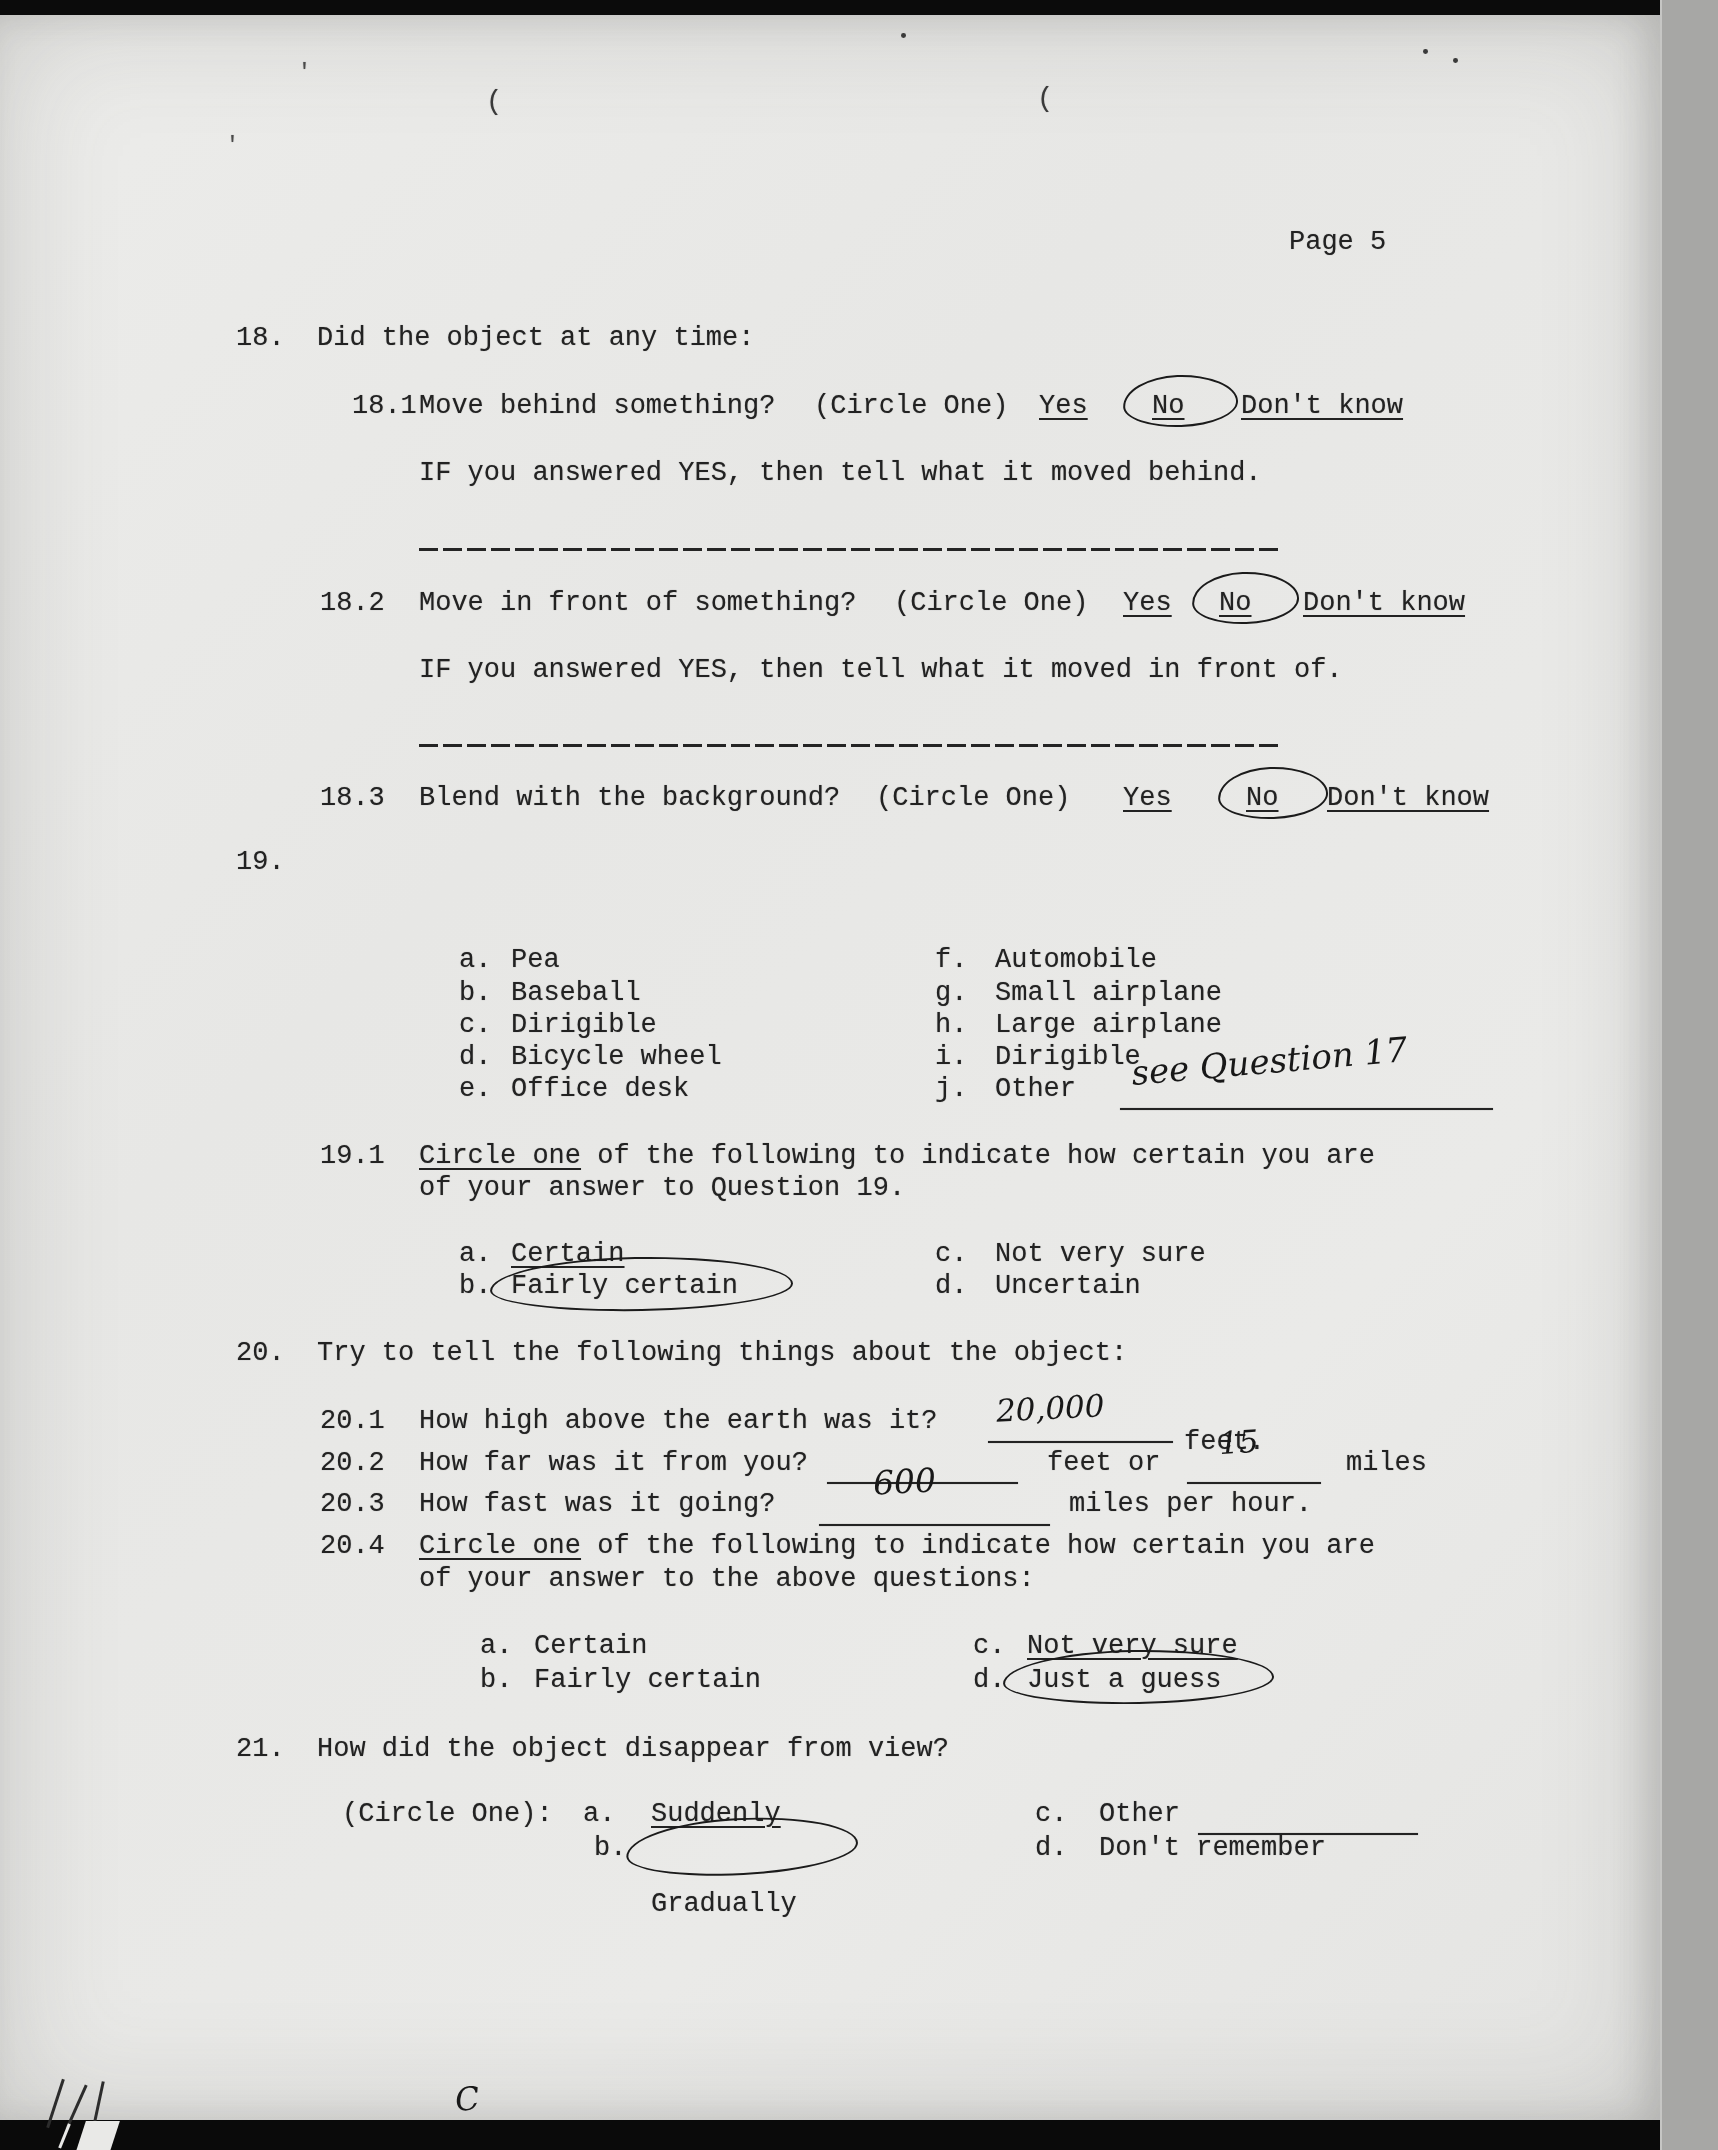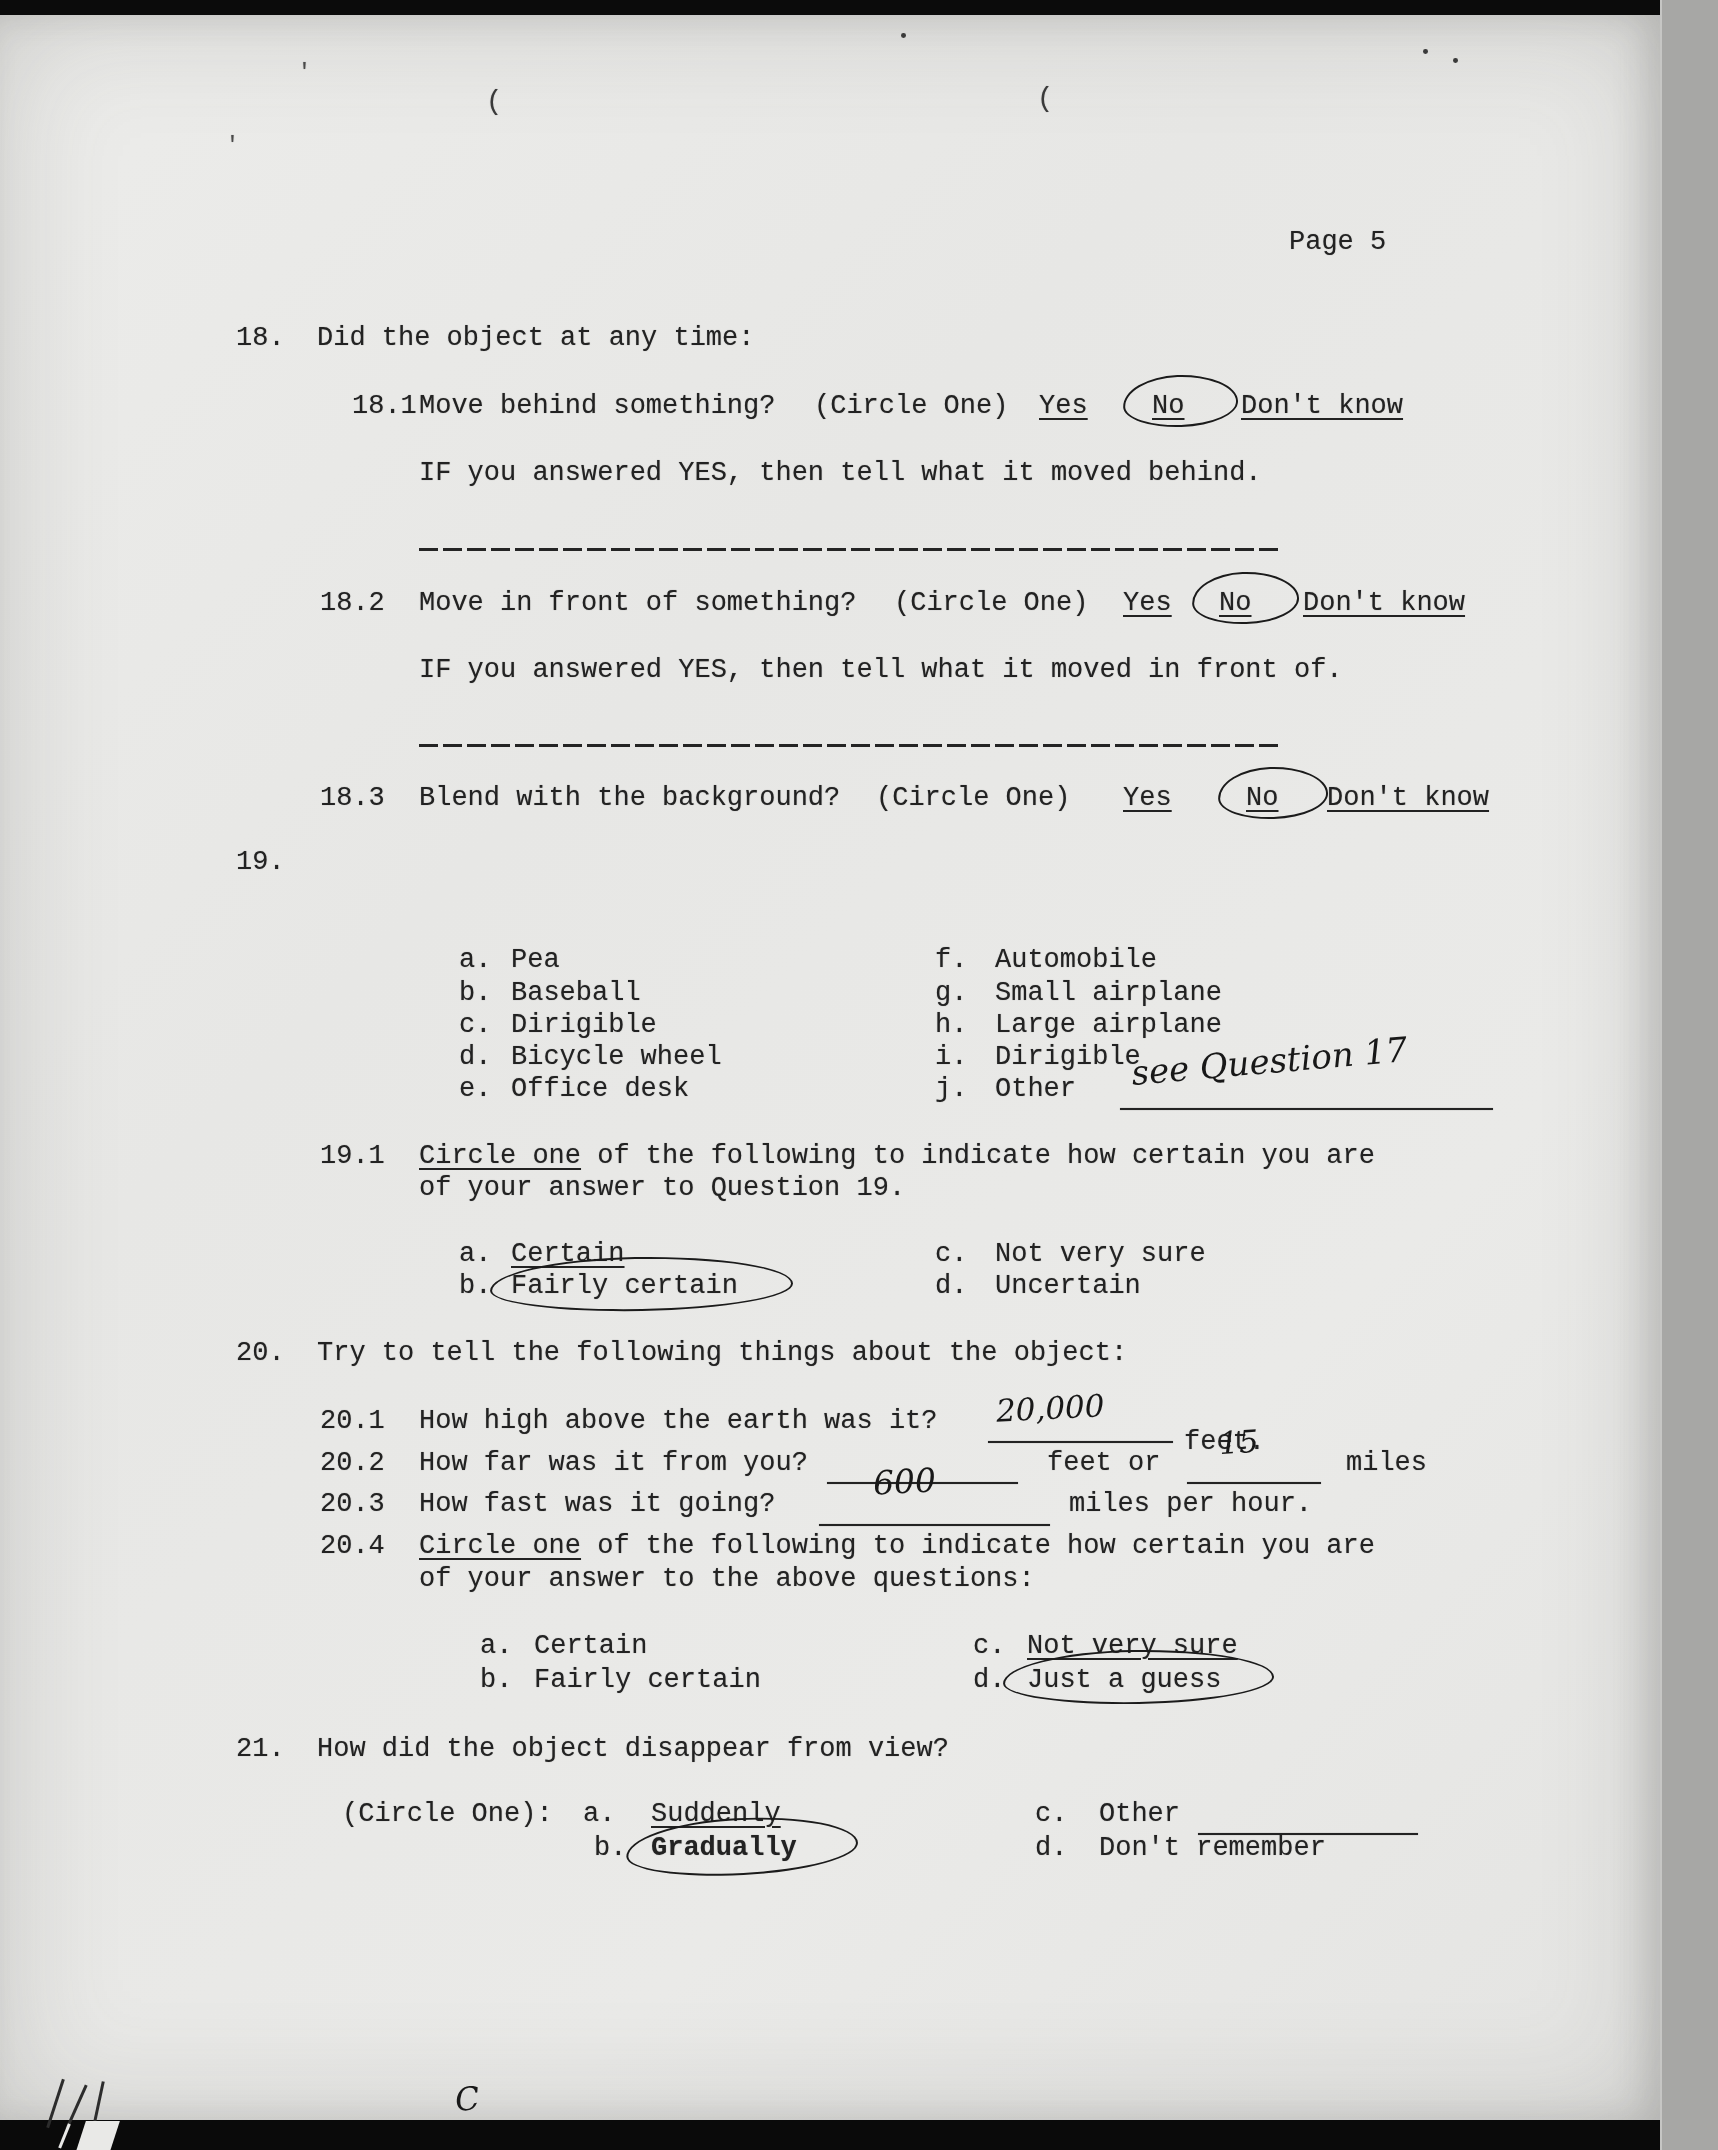--- a/index.html
+++ b/index.html
@@ -155,21 +155,21 @@
   <div class="t" style="left:236px;top:1733px;">21.</div>
   <div class="t" style="left:317px;top:1733px;">How did the object disappear from view?</div>
 
   <div class="t" style="left:342px;top:1798px;">(Circle One):</div>
   <div class="t" style="left:583px;top:1798px;">a.</div>
   <div class="t ul" style="left:651px;top:1798px;">Suddenly</div>
   <div class="t" style="left:1035px;top:1798px;">c.</div>
   <div class="t" style="left:1099px;top:1798px;">Other</div>
   <div class="blank" style="left:1198px;top:1833px;width:220px;"></div>
   <div class="t" style="left:594px;top:1832px;">b.</div>
-  <div class="t" style="left:651px;top:1832px;font-weight:bold;">Gradually</div>
+  <div class="t" style="left:651px;top:1888px;">Gradually</div>
   <div class="t" style="left:1035px;top:1832px;">d.</div>
   <div class="t" style="left:1099px;top:1832px;">Don't remember</div>
   <div class="circ" style="left:626px;top:1818px;width:232px;height:57px;transform:rotate(-3deg);"></div>
 
   <div class="hw" style="left:455px;top:2080px;font-size:32px;transform:rotate(-6deg);">C</div>
   <div class="mark" style="left:54px;top:2078px;width:3.2px;height:51px;transform:rotate(18deg);"></div>
   <div class="mark" style="left:75px;top:2083px;width:3.2px;height:48px;transform:rotate(24deg);"></div>
   <div class="mark" style="left:97px;top:2081px;width:2.7px;height:46px;transform:rotate(12deg);"></div>
   <div class="mark-light" style="left:81px;top:2121px;width:34px;height:30px;transform:skewX(-18deg);"></div>
   <div class="mark-light" style="left:63px;top:2123px;width:3.2px;height:26px;transform:rotate(22deg);"></div>

